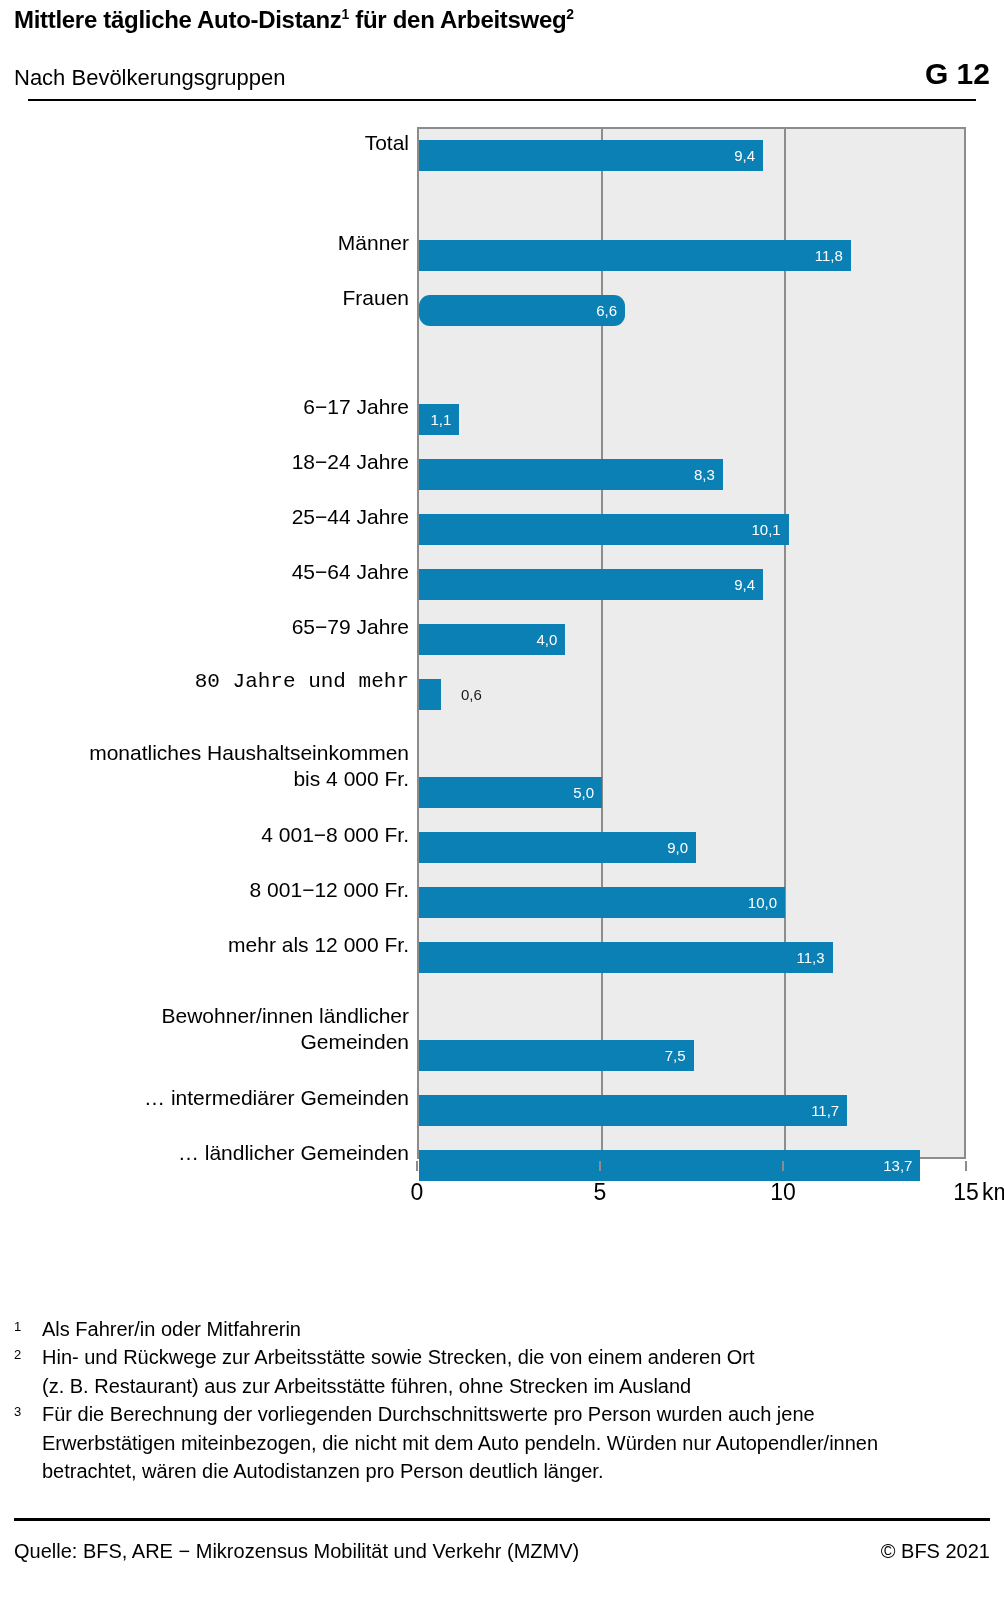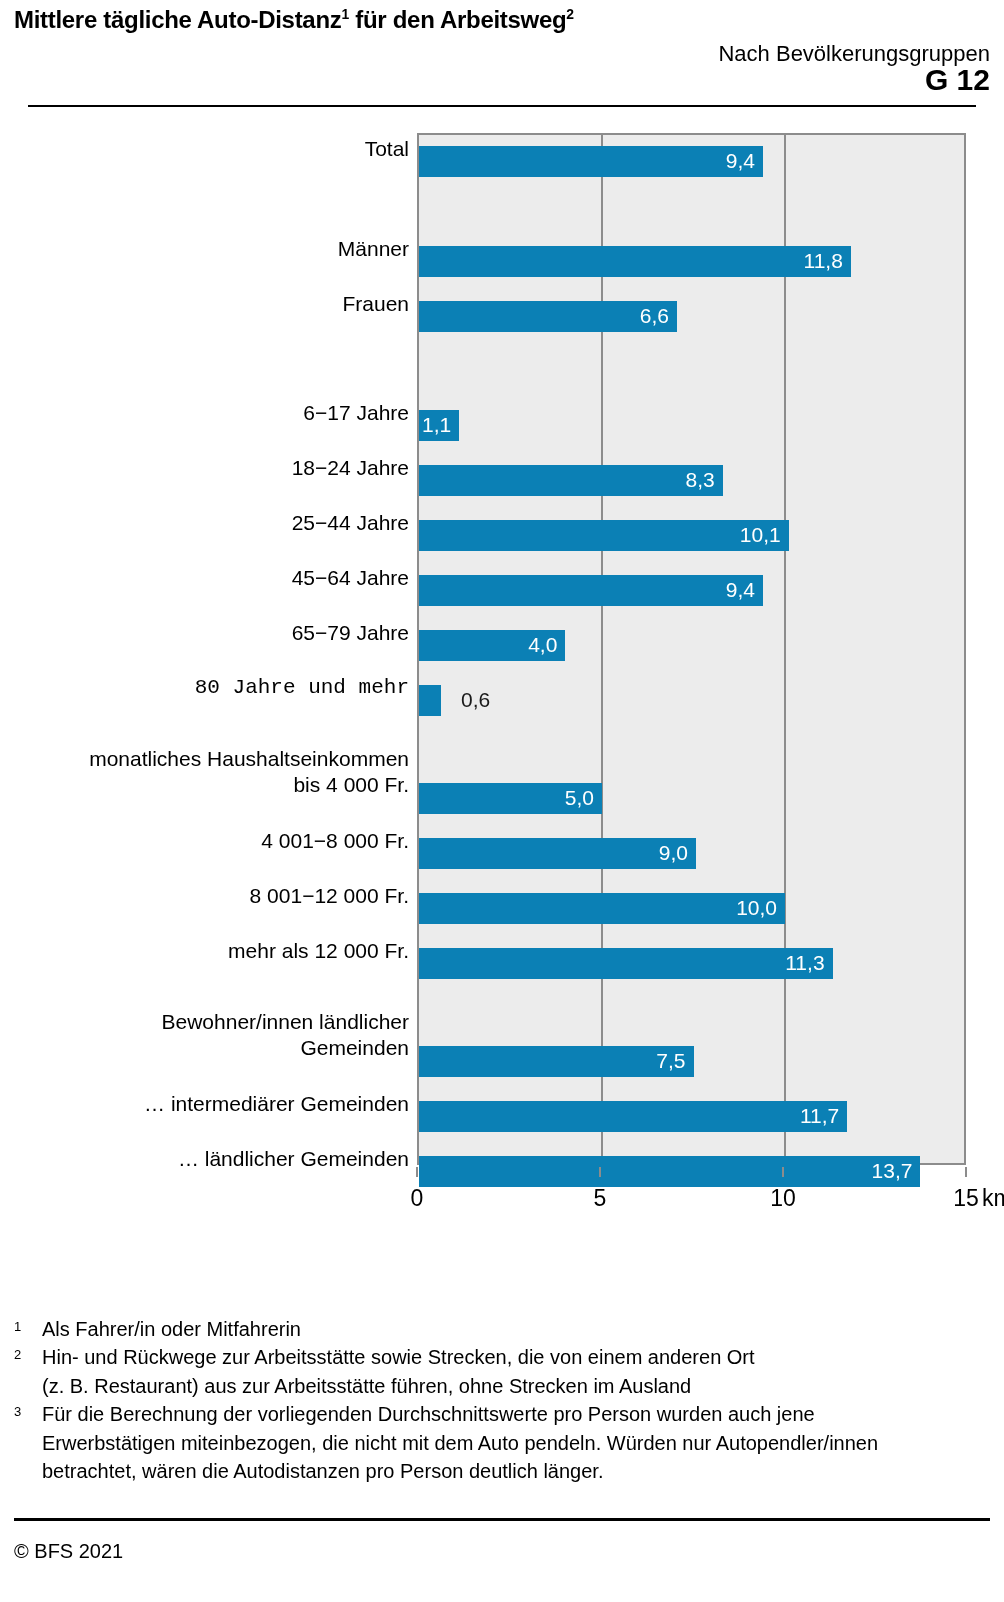--- a/index.html
+++ b/index.html
@@ -22,22 +22,21 @@
     font-weight: bold;
     line-height: 1.20;
     letter-spacing: -0.3px;
     white-space: nowrap;
   }
   .title sup { font-size: 0.58em; vertical-align: super; line-height: 0; }
   .subrow {
     display: flex;
     align-items: flex-end;
     justify-content: space-between;
-    margin-top: 8px;
-    flex-direction: column;
+    margin-top: 24px;
   }
   .subtitle { font-size: 22px; line-height: 1; }
   .gnum { font-size: 30px; font-weight: bold; line-height: 1; letter-spacing: 0px; }
   .rule-top {
     border: 0; border-top: 2px solid #000;
     margin: 10px 14px 0 14px;
   }
 
   
   .chart-wrap {
@@ -66,21 +65,21 @@
 
   .bar {
     position: absolute;
     height: 31px;
     background: #0b80b5;
     display: flex;
     align-items: center;
     justify-content: flex-end;
   }
   .bar .vlabel {
-    font-size: 21px;
+    font-size: 15px;
     color: #ffffff;
     padding-right: 8px;
     white-space: nowrap;
   }
   .bar.outside .vlabel {
     color: #1a1a1a;
     position: absolute;
     left: 100%;
     padding-right: 0;
     padding-left: 20px;
@@ -184,21 +183,21 @@
         <div class="gridline" style="left: 182px;"></div>
         <div class="gridline" style="left: 365px;"></div>
       </div>
     <div id="bars">
         <div class="bar" style="left: 0px; top: 11px; width: 344.04px;">
           <span class="vlabel">9,4</span>
         </div>
         <div class="bar" style="left: 0px; top: 111px; width: 431.88px;">
           <span class="vlabel">11,8</span>
         </div>
-        <div class="bar" style="left: 0px; top: 166px; width: 258px;">
+        <div class="bar" style="left: 0px; top: 166px; width: 206px; border-radius: 11px;">
           <span class="vlabel">6,6</span>
         </div>
         <div class="bar" style="left: 0px; top: 275px; width: 40.26px;">
           <span class="vlabel">1,1</span>
         </div>
         <div class="bar" style="left: 0px; top: 330px; width: 303.78px;">
           <span class="vlabel">8,3</span>
         </div>
         <div class="bar" style="left: 0px; top: 385px; width: 369.66px;">
           <span class="vlabel">10,1</span>
@@ -263,14 +262,15 @@
     <div class="fn-row">
       <div class="fn-mark">3</div>
       <div class="fn-text" style="white-space: pre-line;">Für die Berechnung der vorliegenden Durchschnittswerte pro Person wurden auch jene
 Erwerbstätigen miteinbezogen, die nicht mit dem Auto pendeln. Würden nur Autopendler/innen
 betrachtet, wären die Autodistanzen pro Person deutlich länger.</div>
     </div>
   </div>
 
 <hr class="rule-bottom">
 <div class="source">
+  <div>Quelle: BFS, ARE − Mikrozensus Mobilität und Verkehr (MZMV)</div>
   <div>© BFS 2021</div>
 </div>
 
 </body></html>

